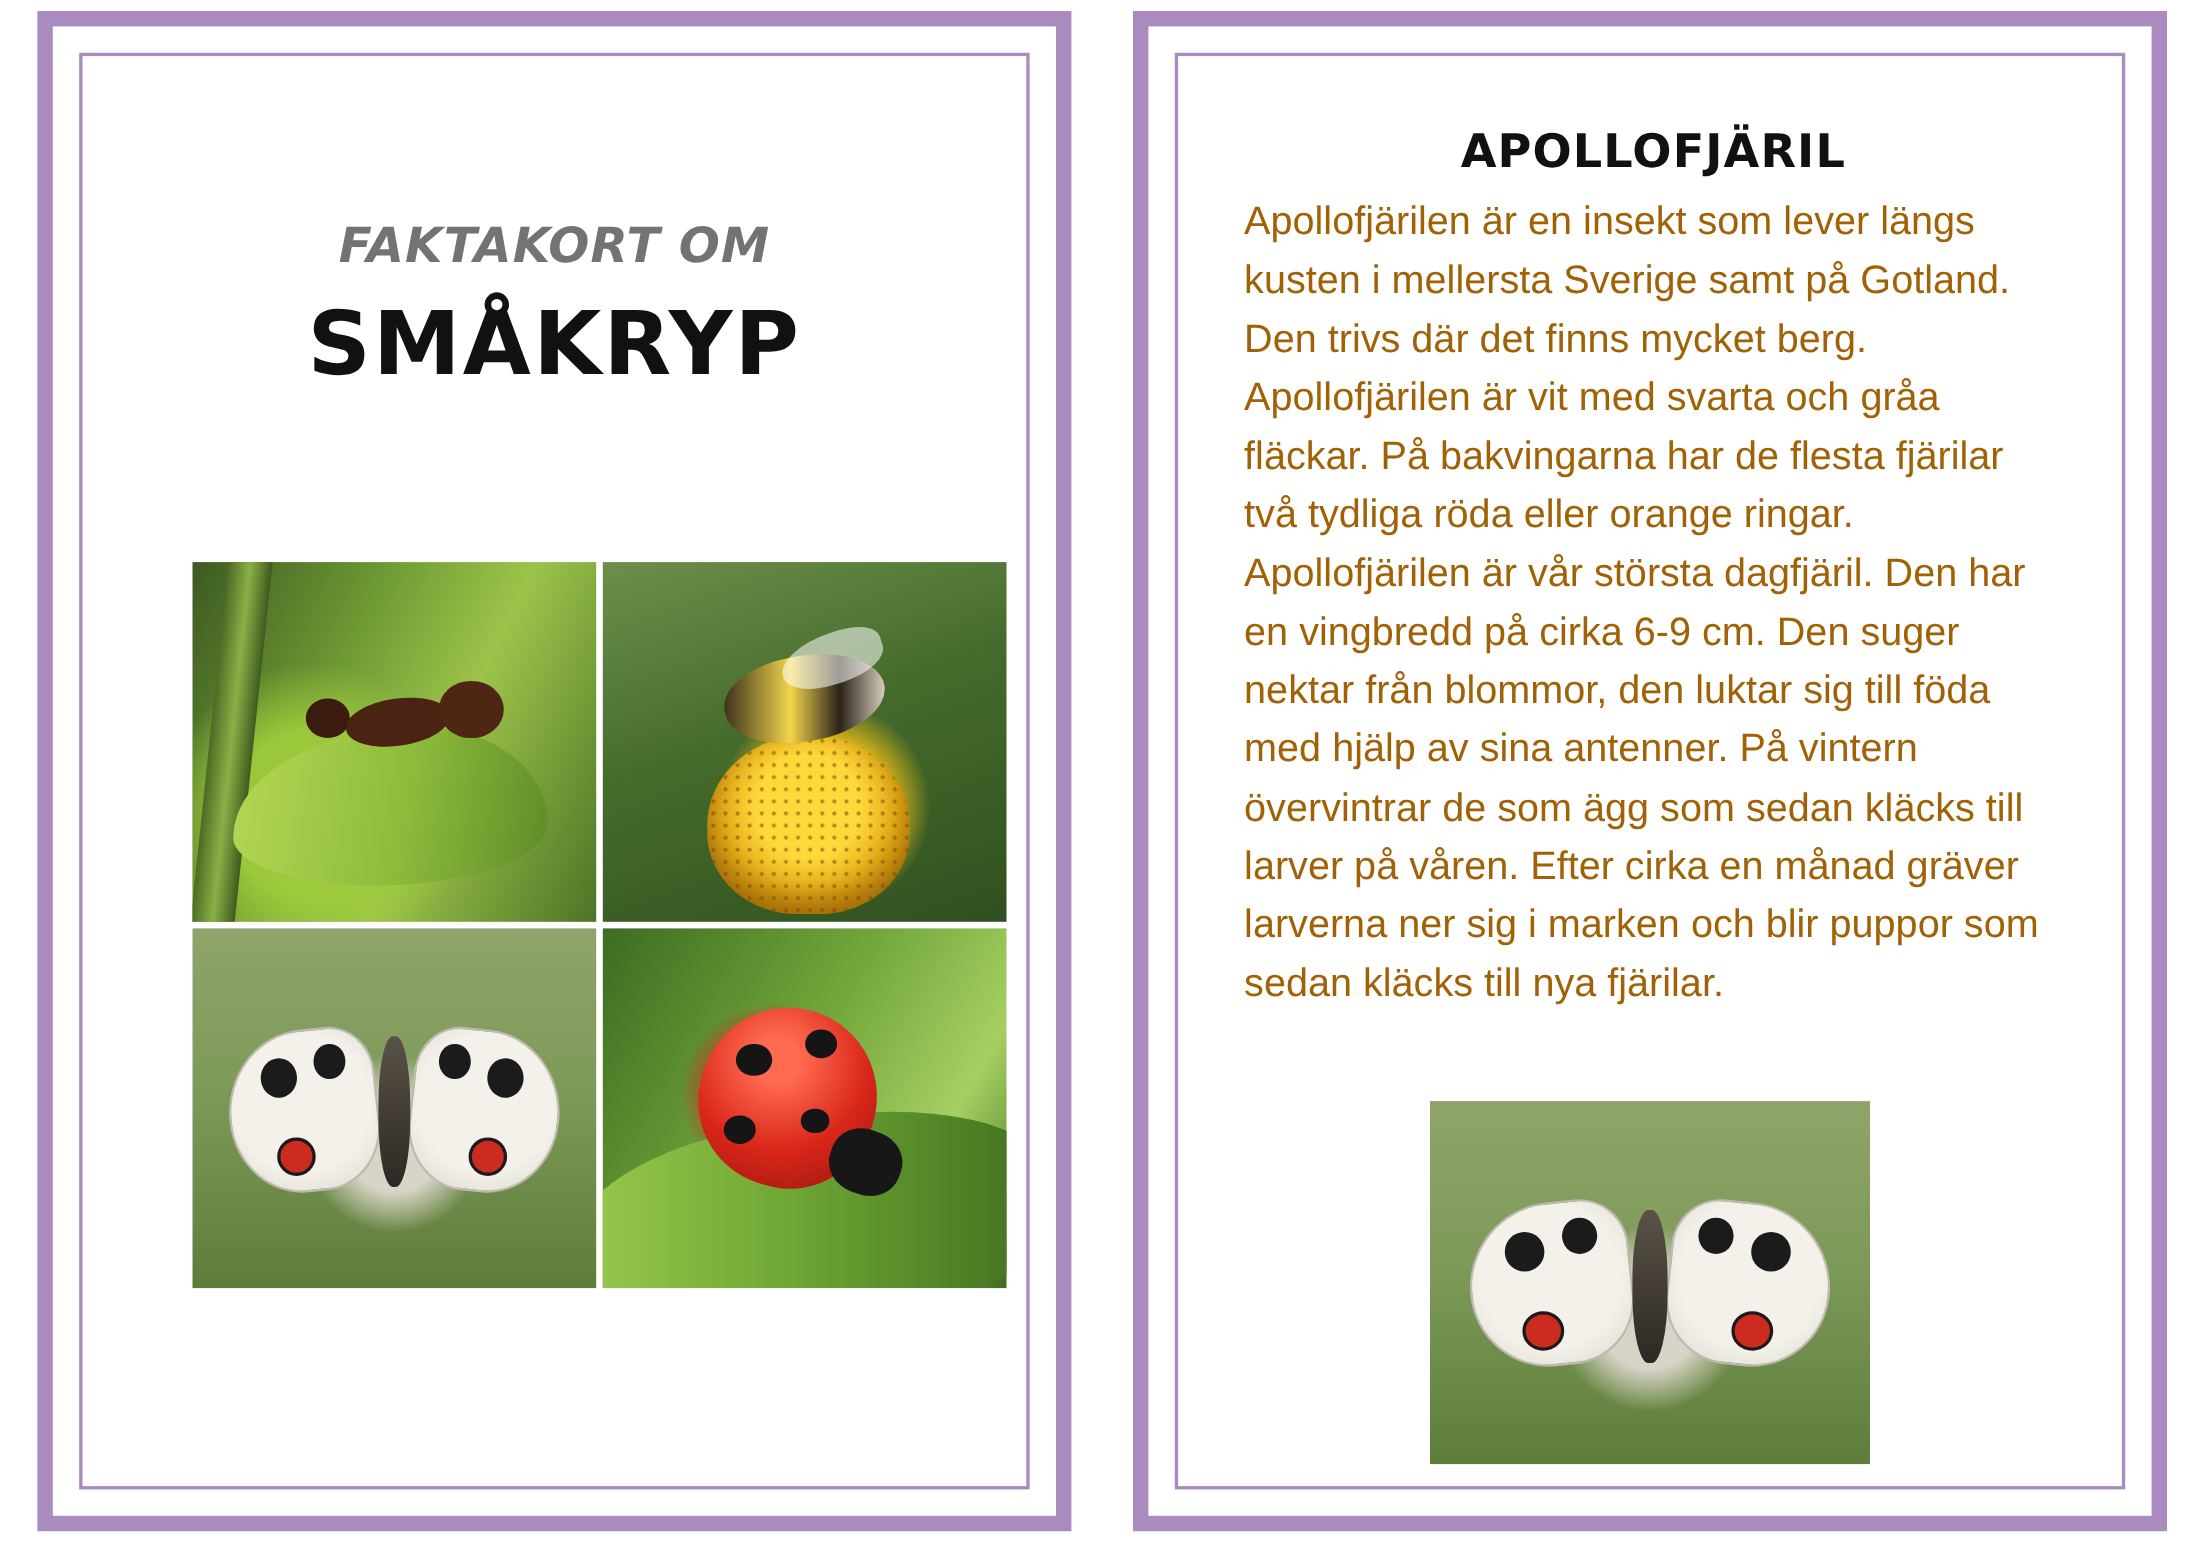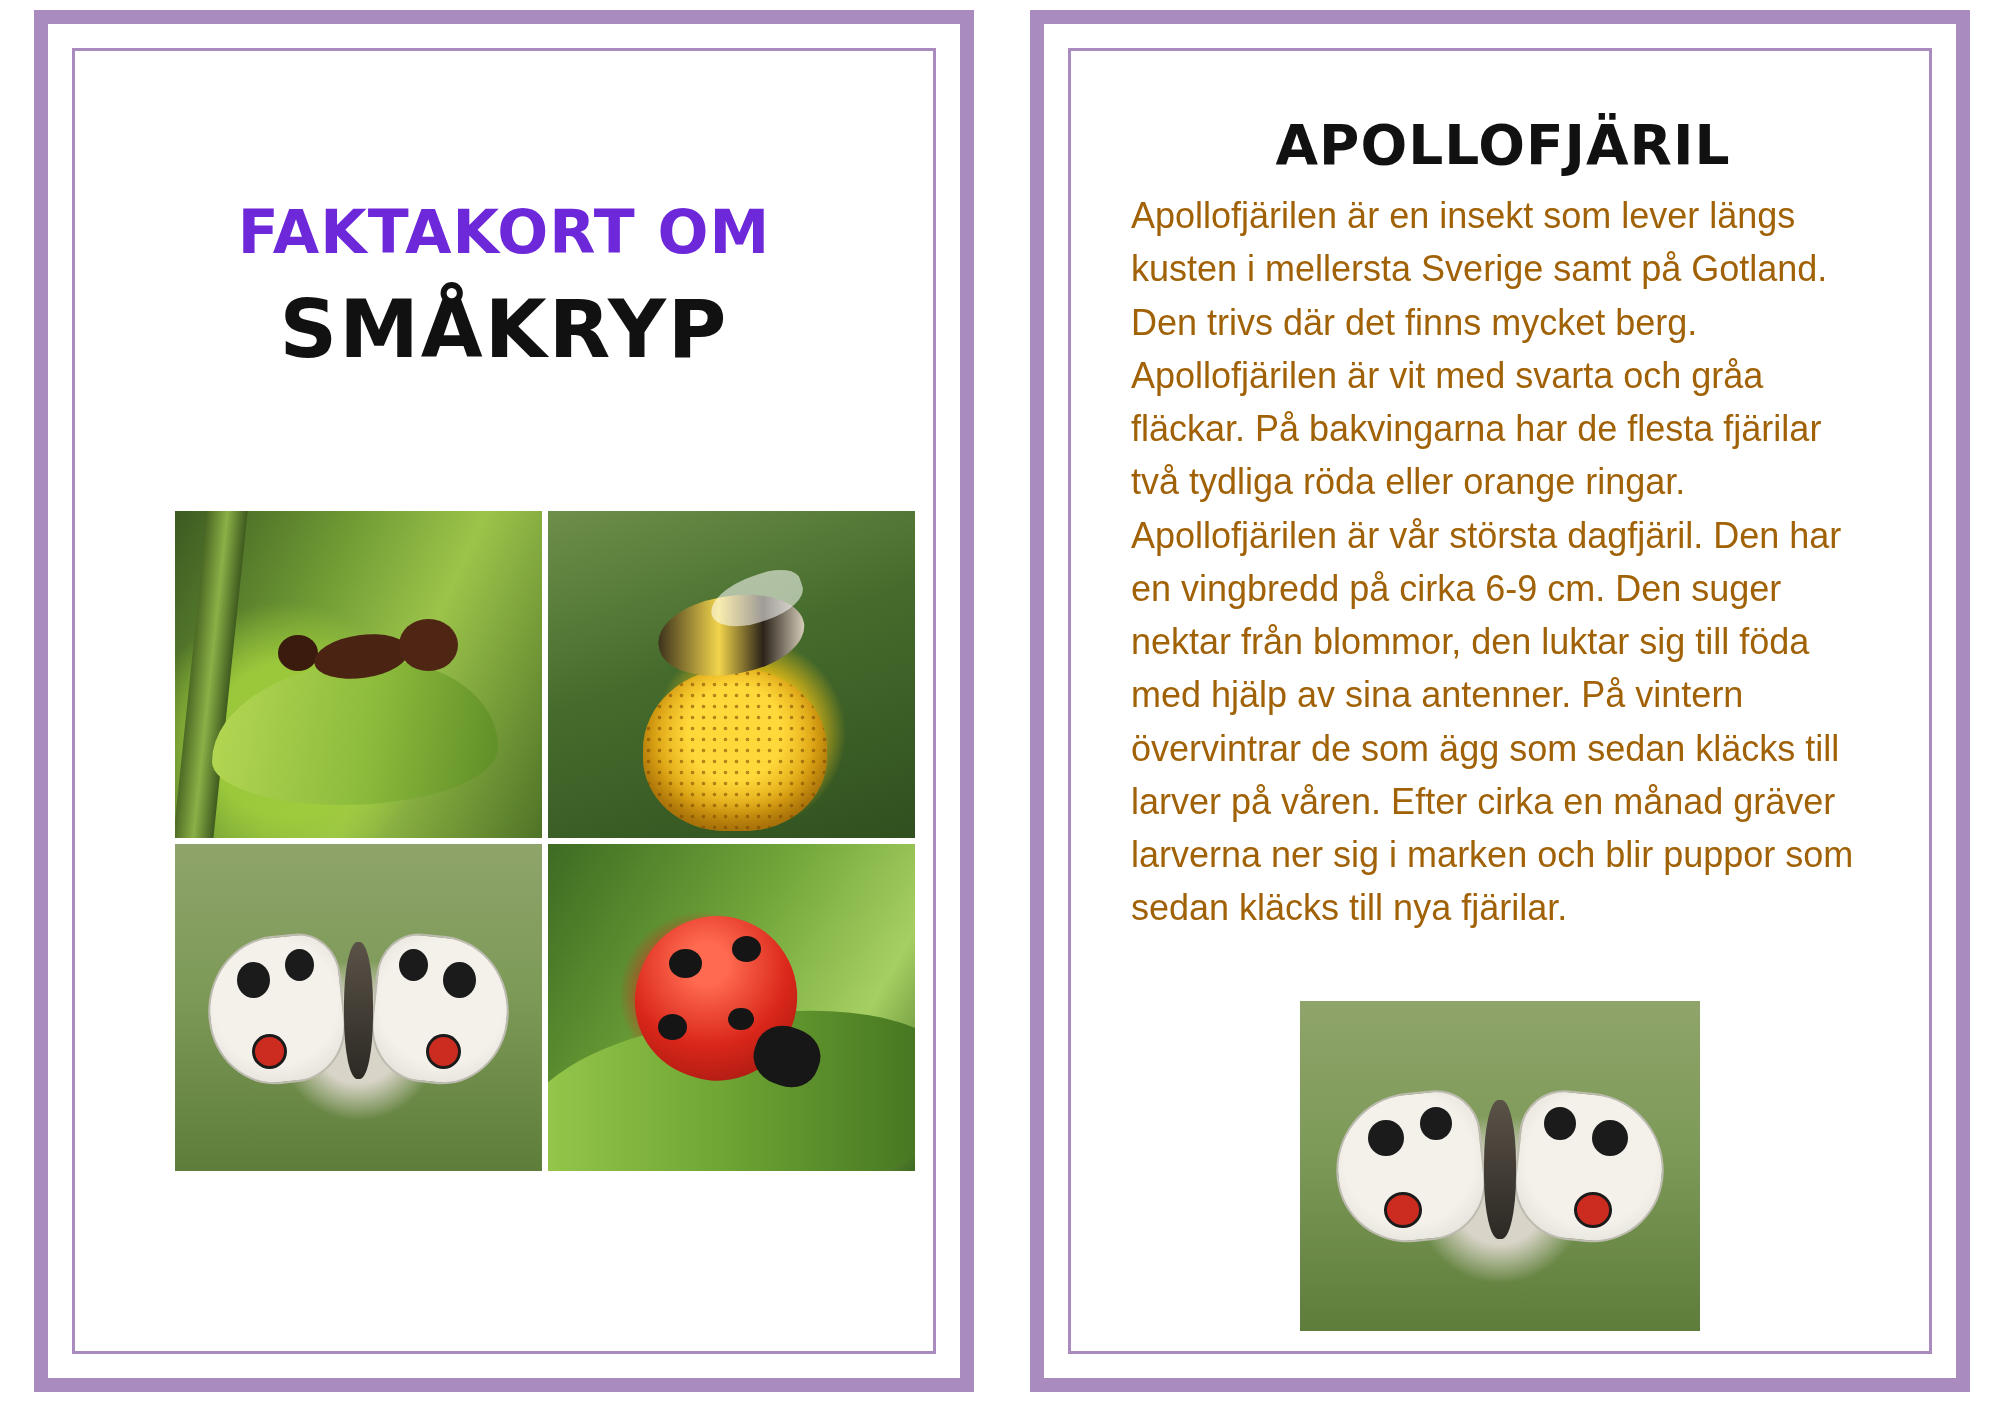--- a/index.html
+++ b/index.html
@@ -50,24 +50,25 @@
   }
 
   
   .title-block {
     text-align: center;
     margin-top: 150px;
   }
   .title-small {
     font-family: "DejaVu Sans", sans-serif;
     font-weight: 700;
-    font-size: 60px;
+    font-size: 44px;
     letter-spacing: 1px;
-    color: #6d28d9;
+    color: #737373;
     line-height: 1.05;
+    font-style: italic;
   }
   .title-big {
     font-family: "DejaVu Sans", sans-serif;
     font-weight: 700;
     font-size: 80px;
     letter-spacing: 2px;
     color: #111111;
     line-height: 1.05;
     margin-top: 24px;
   }
@@ -271,21 +272,21 @@
   
   .article {
     position: absolute;
     left: 60px;
     right: 54px;
     top: 62px;
   }
   .article-title {
     font-family: "DejaVu Sans", sans-serif;
     font-weight: 700;
-    font-size: 55px;
+    font-size: 42px;
     letter-spacing: 1px;
     color: #111111;
     text-align: center;
     margin: 0 0 12px 0;
   }
   .article-body {
     font-family: "Liberation Sans", sans-serif;
     font-size: 36px;
     line-height: 1.48;
     color: #a16207;

